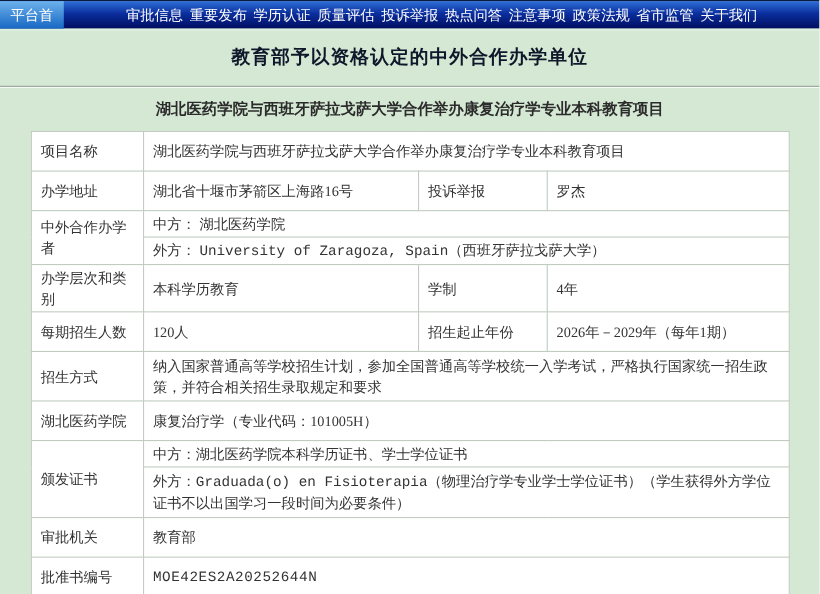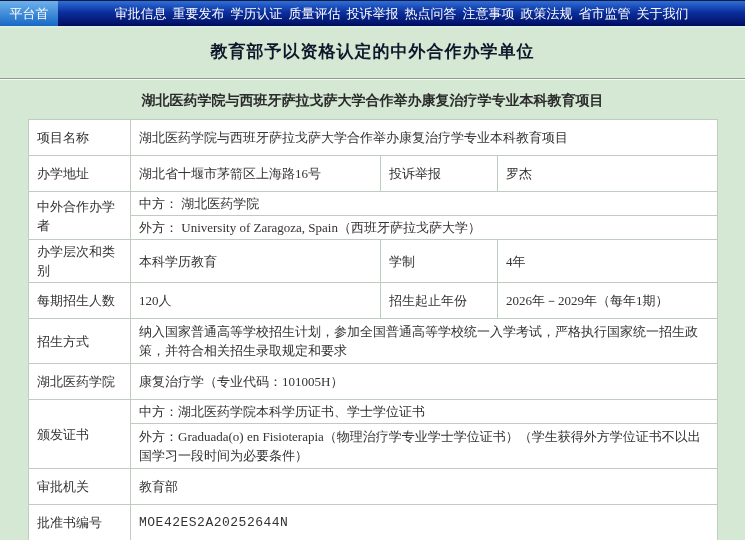--- a/index.html
+++ b/index.html
@@ -51,21 +51,21 @@
     font-size:13px; color:#333333;
     padding:2px 8px; line-height:19px;
     vertical-align:middle; word-break:break-all;
   }
   td.lbl { height:36px; }
   td.val { }
   td.serif-big {
     font-family:Liberation Mono, monospace;
     font-size:18px; letter-spacing:0.5px; color:#222222;
   }
-  .latin { font-family:Liberation Serif, serif; }
+  .latin { font-family:Liberation Mono, monospace; }
   tr.tall td.val { padding-top:3px; padding-bottom:3px; }
 </style>
 </head>
 <body>
 
 <div class="navbar">
   <div class="nav-tab">平台首</div>
   <div class="nav-links">
     <span class="nav-link">审批信息</span>
     <span class="nav-link">重要发布</span>

